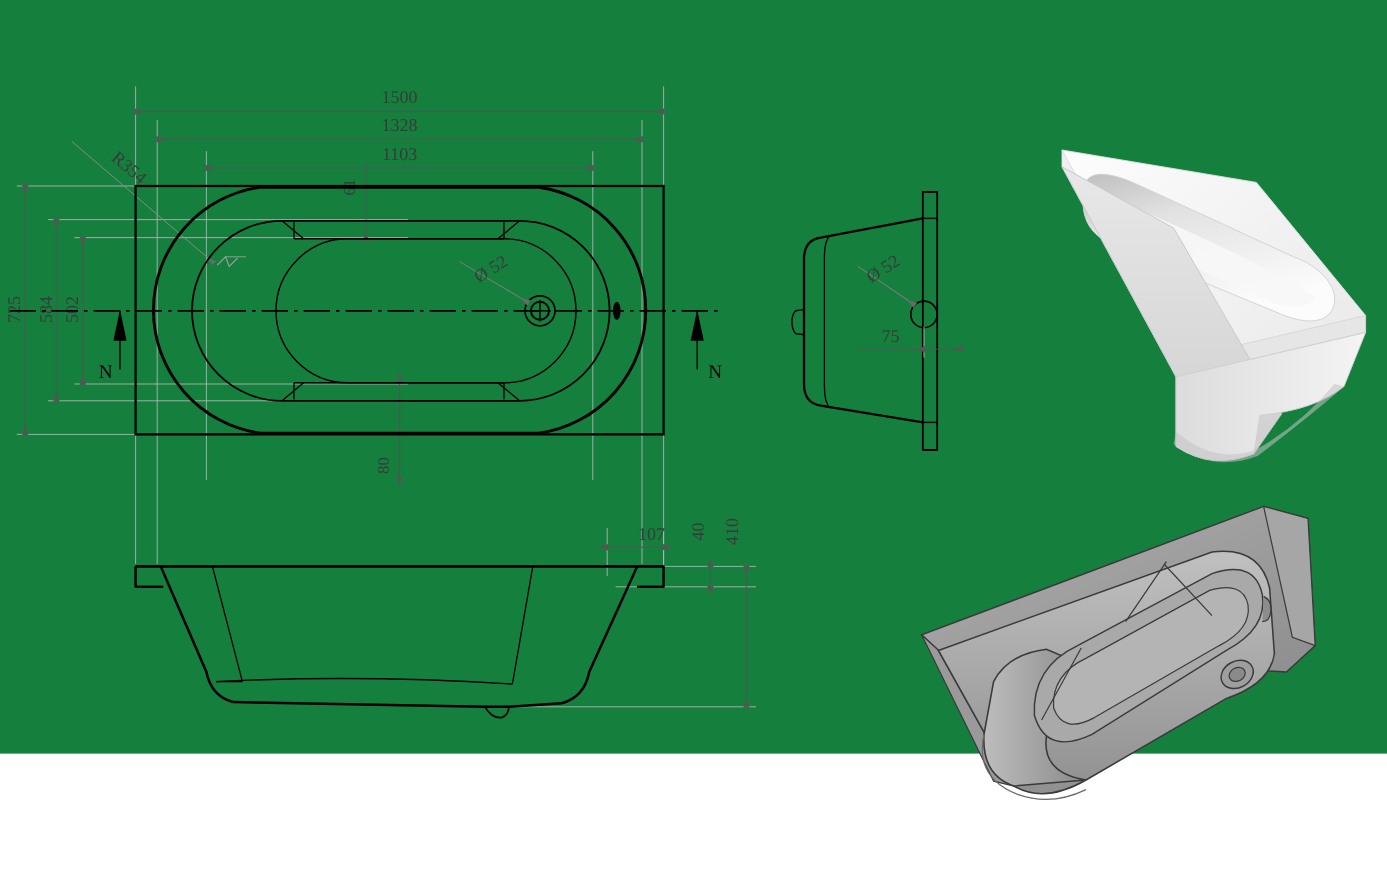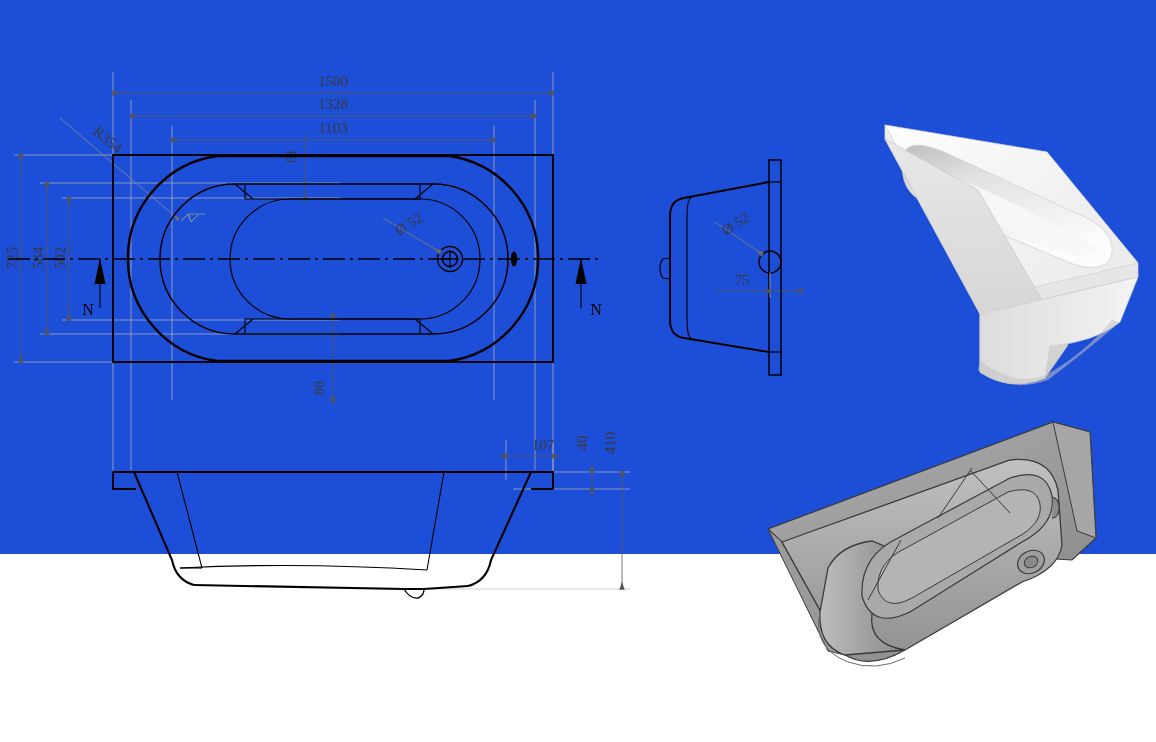--- a/index.html
+++ b/index.html
@@ -10,22 +10,22 @@
   }
   body {
     width: 1156px;
     height: 742px;
     overflow: hidden;
     font-family: "Liberation Serif", "DejaVu Serif", serif;
   }
   #sheet {
     position: relative;
     width: 1156px;
-    height: 554px;
-    background: #1d4ed8;
+    height: 628px;
+    background: #15803d;
   }
   svg.drawing {
     position: absolute;
     left: 0;
     top: 0;
     width: 1156px;
     height: 742px;
   }
   .dim-text {
     font-family: "Liberation Serif", "DejaVu Serif", serif;

